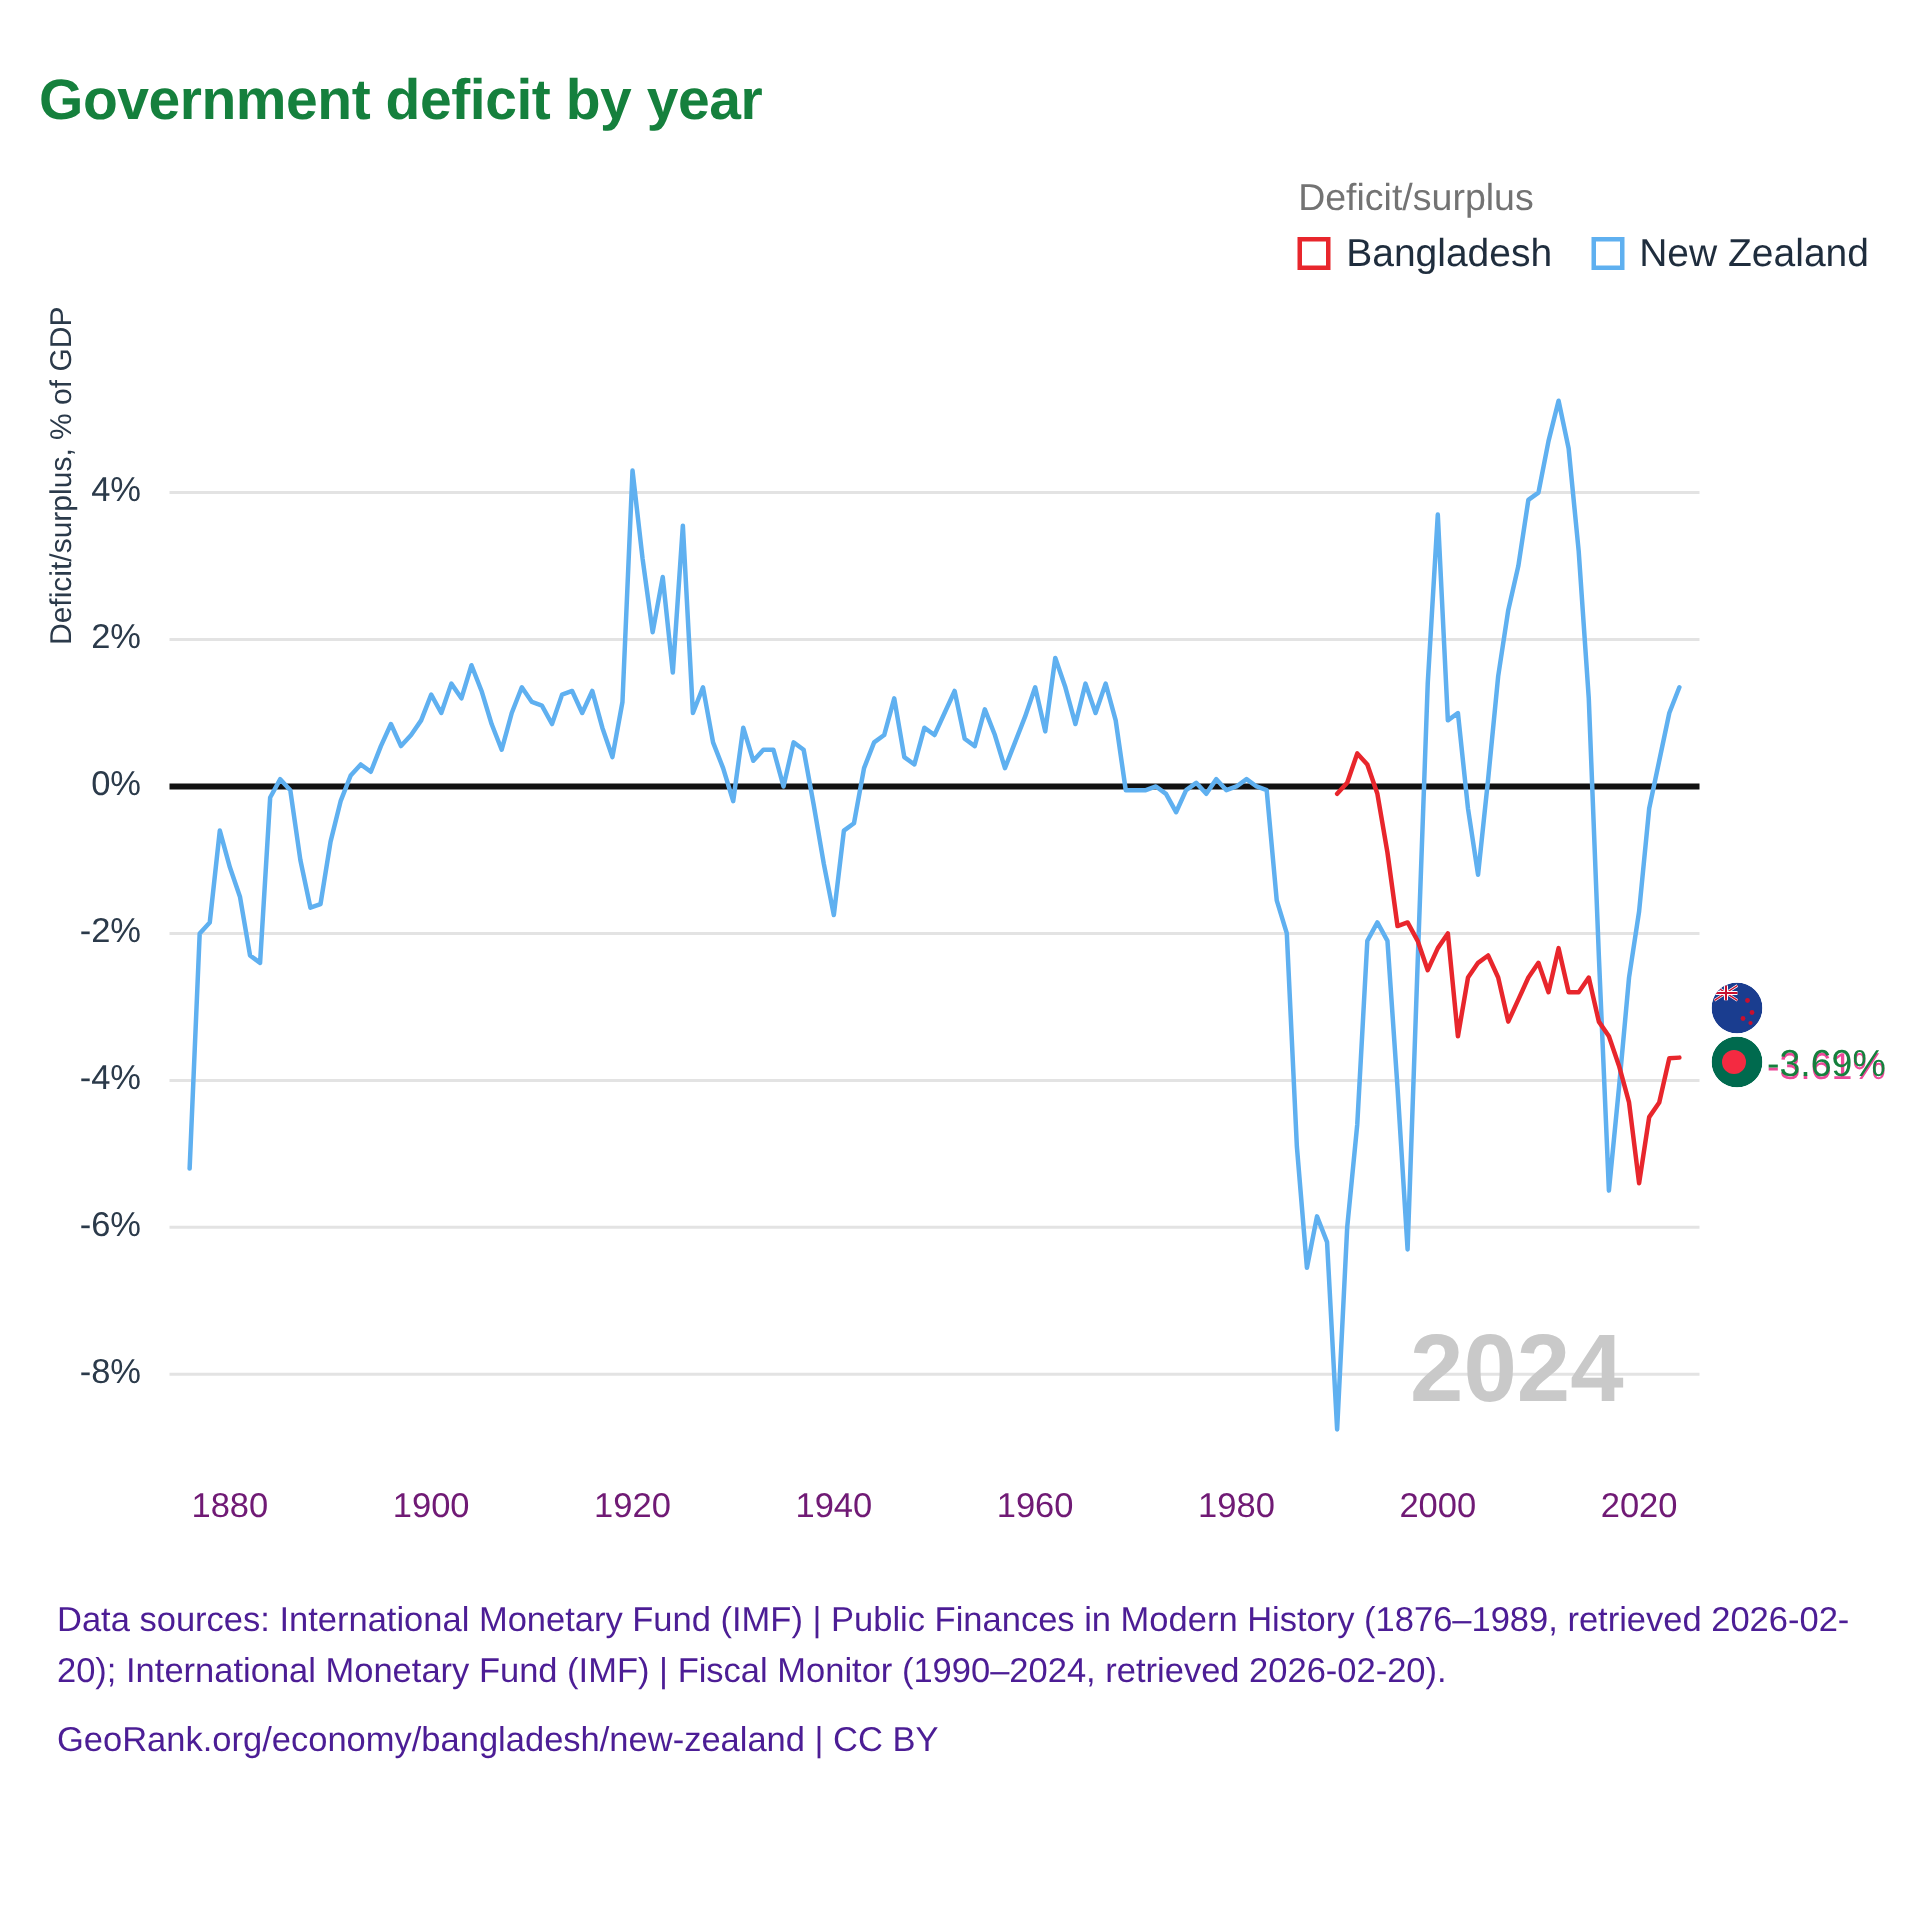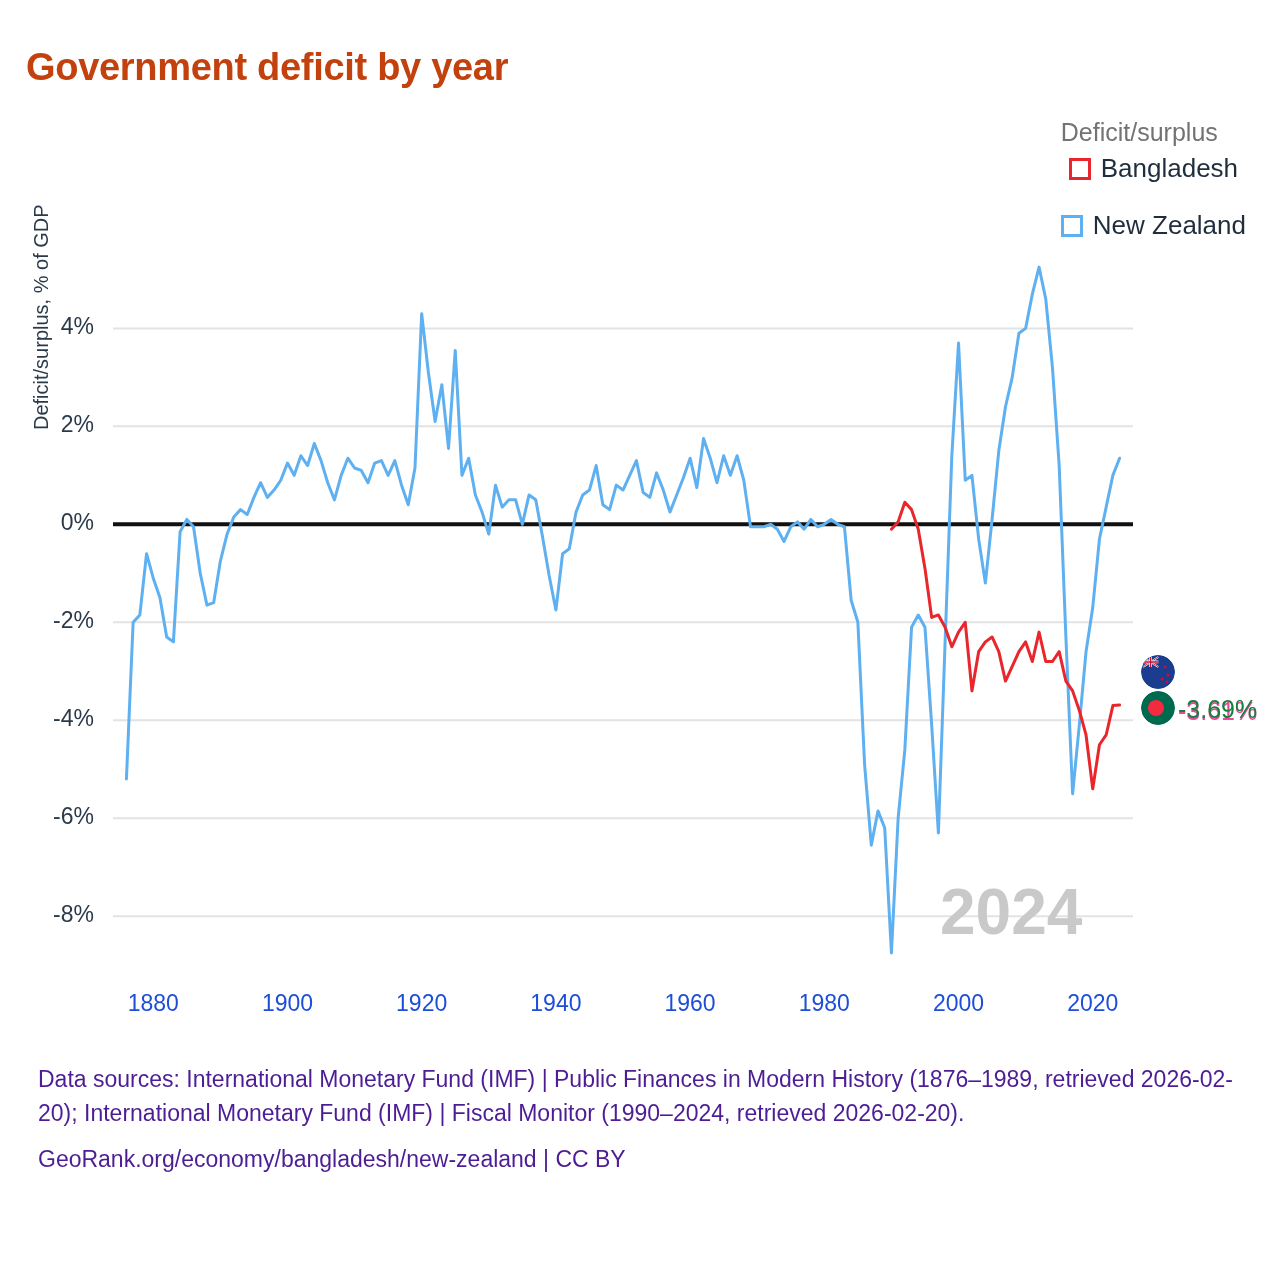--- a/index.html
+++ b/index.html
@@ -18,38 +18,38 @@
     position: relative;
     width: 1280px;
     height: 1280px;
   }
   .title {
     position: absolute;
     left: 26px;
     top: 46px;
     font-size: 38px;
     font-weight: bold;
-    color: #c2410c;
+    color: #15803d;
     letter-spacing: -0.3px;
   }
   .legend {
     position: absolute;
     right: 34px;
     top: 118px;
     text-align: right;
   }
   .legend-title {
     font-size: 25px;
     color: #737373;
     margin-bottom: 6px;
     text-align: left;
   }
   .legend-items {
     display: flex;
-    flex-direction: column;
+    flex-direction: row;
     gap: 26px;
     align-items: center;
     justify-content: flex-end;
   }
   .legend-item {
     display: flex;
     flex-direction: row;
     align-items: center;
     gap: 10px;
   }
@@ -84,21 +84,21 @@
   .ytick {
     position: absolute;
     font-size: 23px;
     color: #2b3a4a;
     text-align: right;
     width: 80px;
   }
   .xtick {
     position: absolute;
     font-size: 23px;
-    color: #1d4ed8;
+    color: #701a75;
     text-align: center;
     width: 120px;
   }
   .watermark {
     position: absolute;
     left: 940px;
     top: 875px;
     font-size: 64px;
     font-weight: bold;
     color: #c9c9c9;

